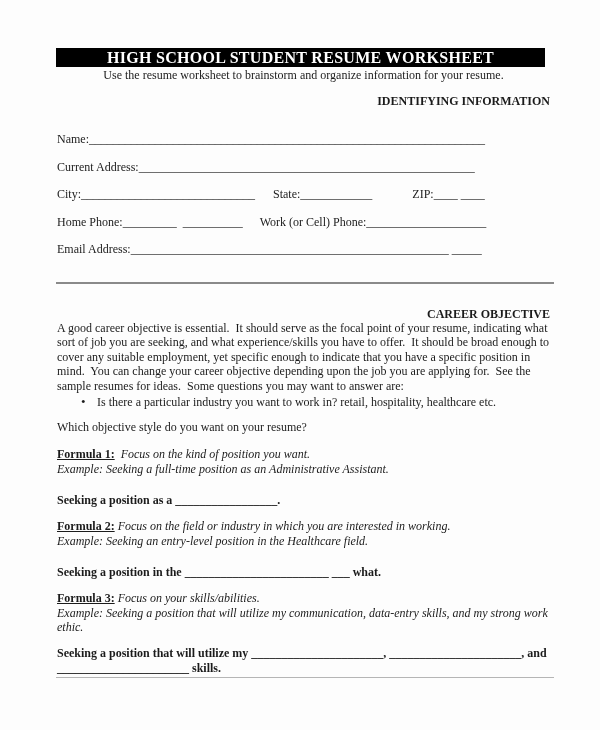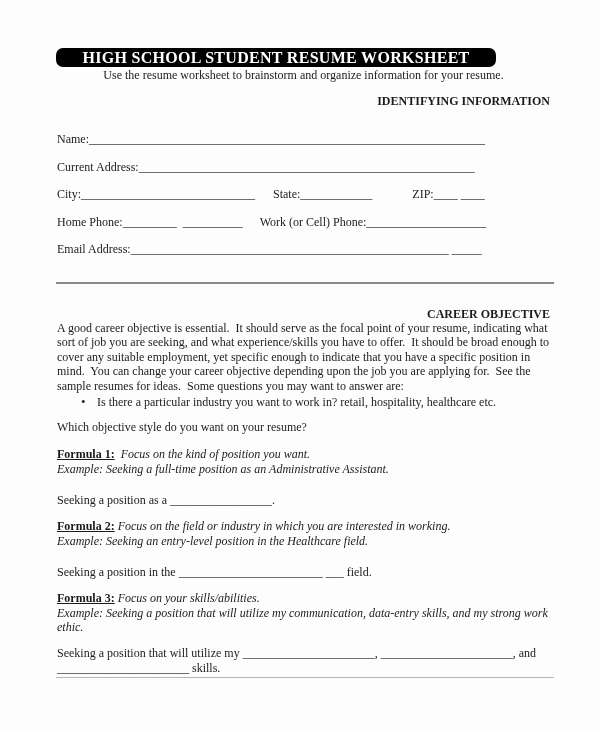--- a/index.html
+++ b/index.html
@@ -12,24 +12,23 @@
     font-size: 12px;
     overflow: hidden;
   }
   .page { padding: 48px 50px 0 57px; }
   .line, .field, .f-head, .f-example, .f-fill-line, .para-line, .bullet-text, .question, .section-heading, .subtitle {
     white-space: pre;
   }
 
   
   .header-bar {
-    width: 440px; height: 19px; margin-left: -1px;
+    width: 489px; height: 19px; margin-left: -1px;
     background: #000000;
     text-align: center;
-    border-radius: 7px;
   }
   .header-bar .title {
     color: #ffffff; font-weight: bold; font-size: 16px; line-height: 19px;
     letter-spacing: 0.3px;
   }
   .subtitle { text-align: center; line-height: 14px; margin-top: 1px; }
 
   
   .section-heading { font-weight: bold; line-height: 13px; margin-top: 13px; text-align: right; }
   .fields { margin-top: 25px; }
@@ -49,21 +48,21 @@
   .bullet-row { line-height: 15.5px; padding-left: 24px; }
   .bullet-marker { display: inline-block; width: 16px; }
   .bullet-marker::before { content: "\2022"; font-size: 13px; }
   .question { line-height: 14px; margin-top: 9px; }
 
   
   .f-head { line-height: 14.5px; }
   .f-label { font-weight: bold; text-decoration: underline; }
   .f-desc, .f-example { font-style: italic; }
   .f-example { line-height: 14.5px; }
-  .f-fill { font-weight: normal; margin: 18px 0 12px 0; }
+  .f-fill { font-weight: bold; margin: 18px 0 12px 0; }
   .f-fill.tight { margin-top: 11px; margin-bottom: 0; }
   .f-fill-line { line-height: 13px; }
   .f-fill.tight .f-fill-line { line-height: 15.5px; }
   .formula-1 { margin-top: 13.5px; }
 
   .bottom-rule { width: 498px; height: 1px; background: #b5b5b5; margin-left: -1px; }
 </style>
 </head>
 <body>
 
@@ -107,21 +106,21 @@
     <div class="f-example">Example: Seeking a full-time position as an Administrative Assistant.</div>
     <div class="f-fill">
         <div class="f-fill-line">Seeking a position as a _________________.</div>
       </div>
   </div>
 
   <div class="formula">
     <div class="f-head"><span class="f-label">Formula 2:</span><span class="f-desc"> Focus on the field or industry in which you are interested in working.</span></div>
     <div class="f-example">Example: Seeking an entry-level position in the Healthcare field.</div>
     <div class="f-fill">
-        <div class="f-fill-line">Seeking a position in the ________________________ ___ field.</div>
+        <div class="f-fill-line">Seeking a position in the ________________________ ___ what.</div>
       </div>
   </div>
 
   <div class="formula">
     <div class="f-head"><span class="f-label">Formula 3:</span><span class="f-desc"> Focus on your skills/abilities.</span></div>
     <div class="f-example">Example: Seeking a position that will utilize my communication, data-entry skills, and my strong work</div>
     <div class="f-example">ethic.</div>
     <div class="f-fill tight">
       <div class="f-fill-line">Seeking a position that will utilize my ______________________, ______________________, and</div>
       <div class="f-fill-line">______________________ skills.</div>

